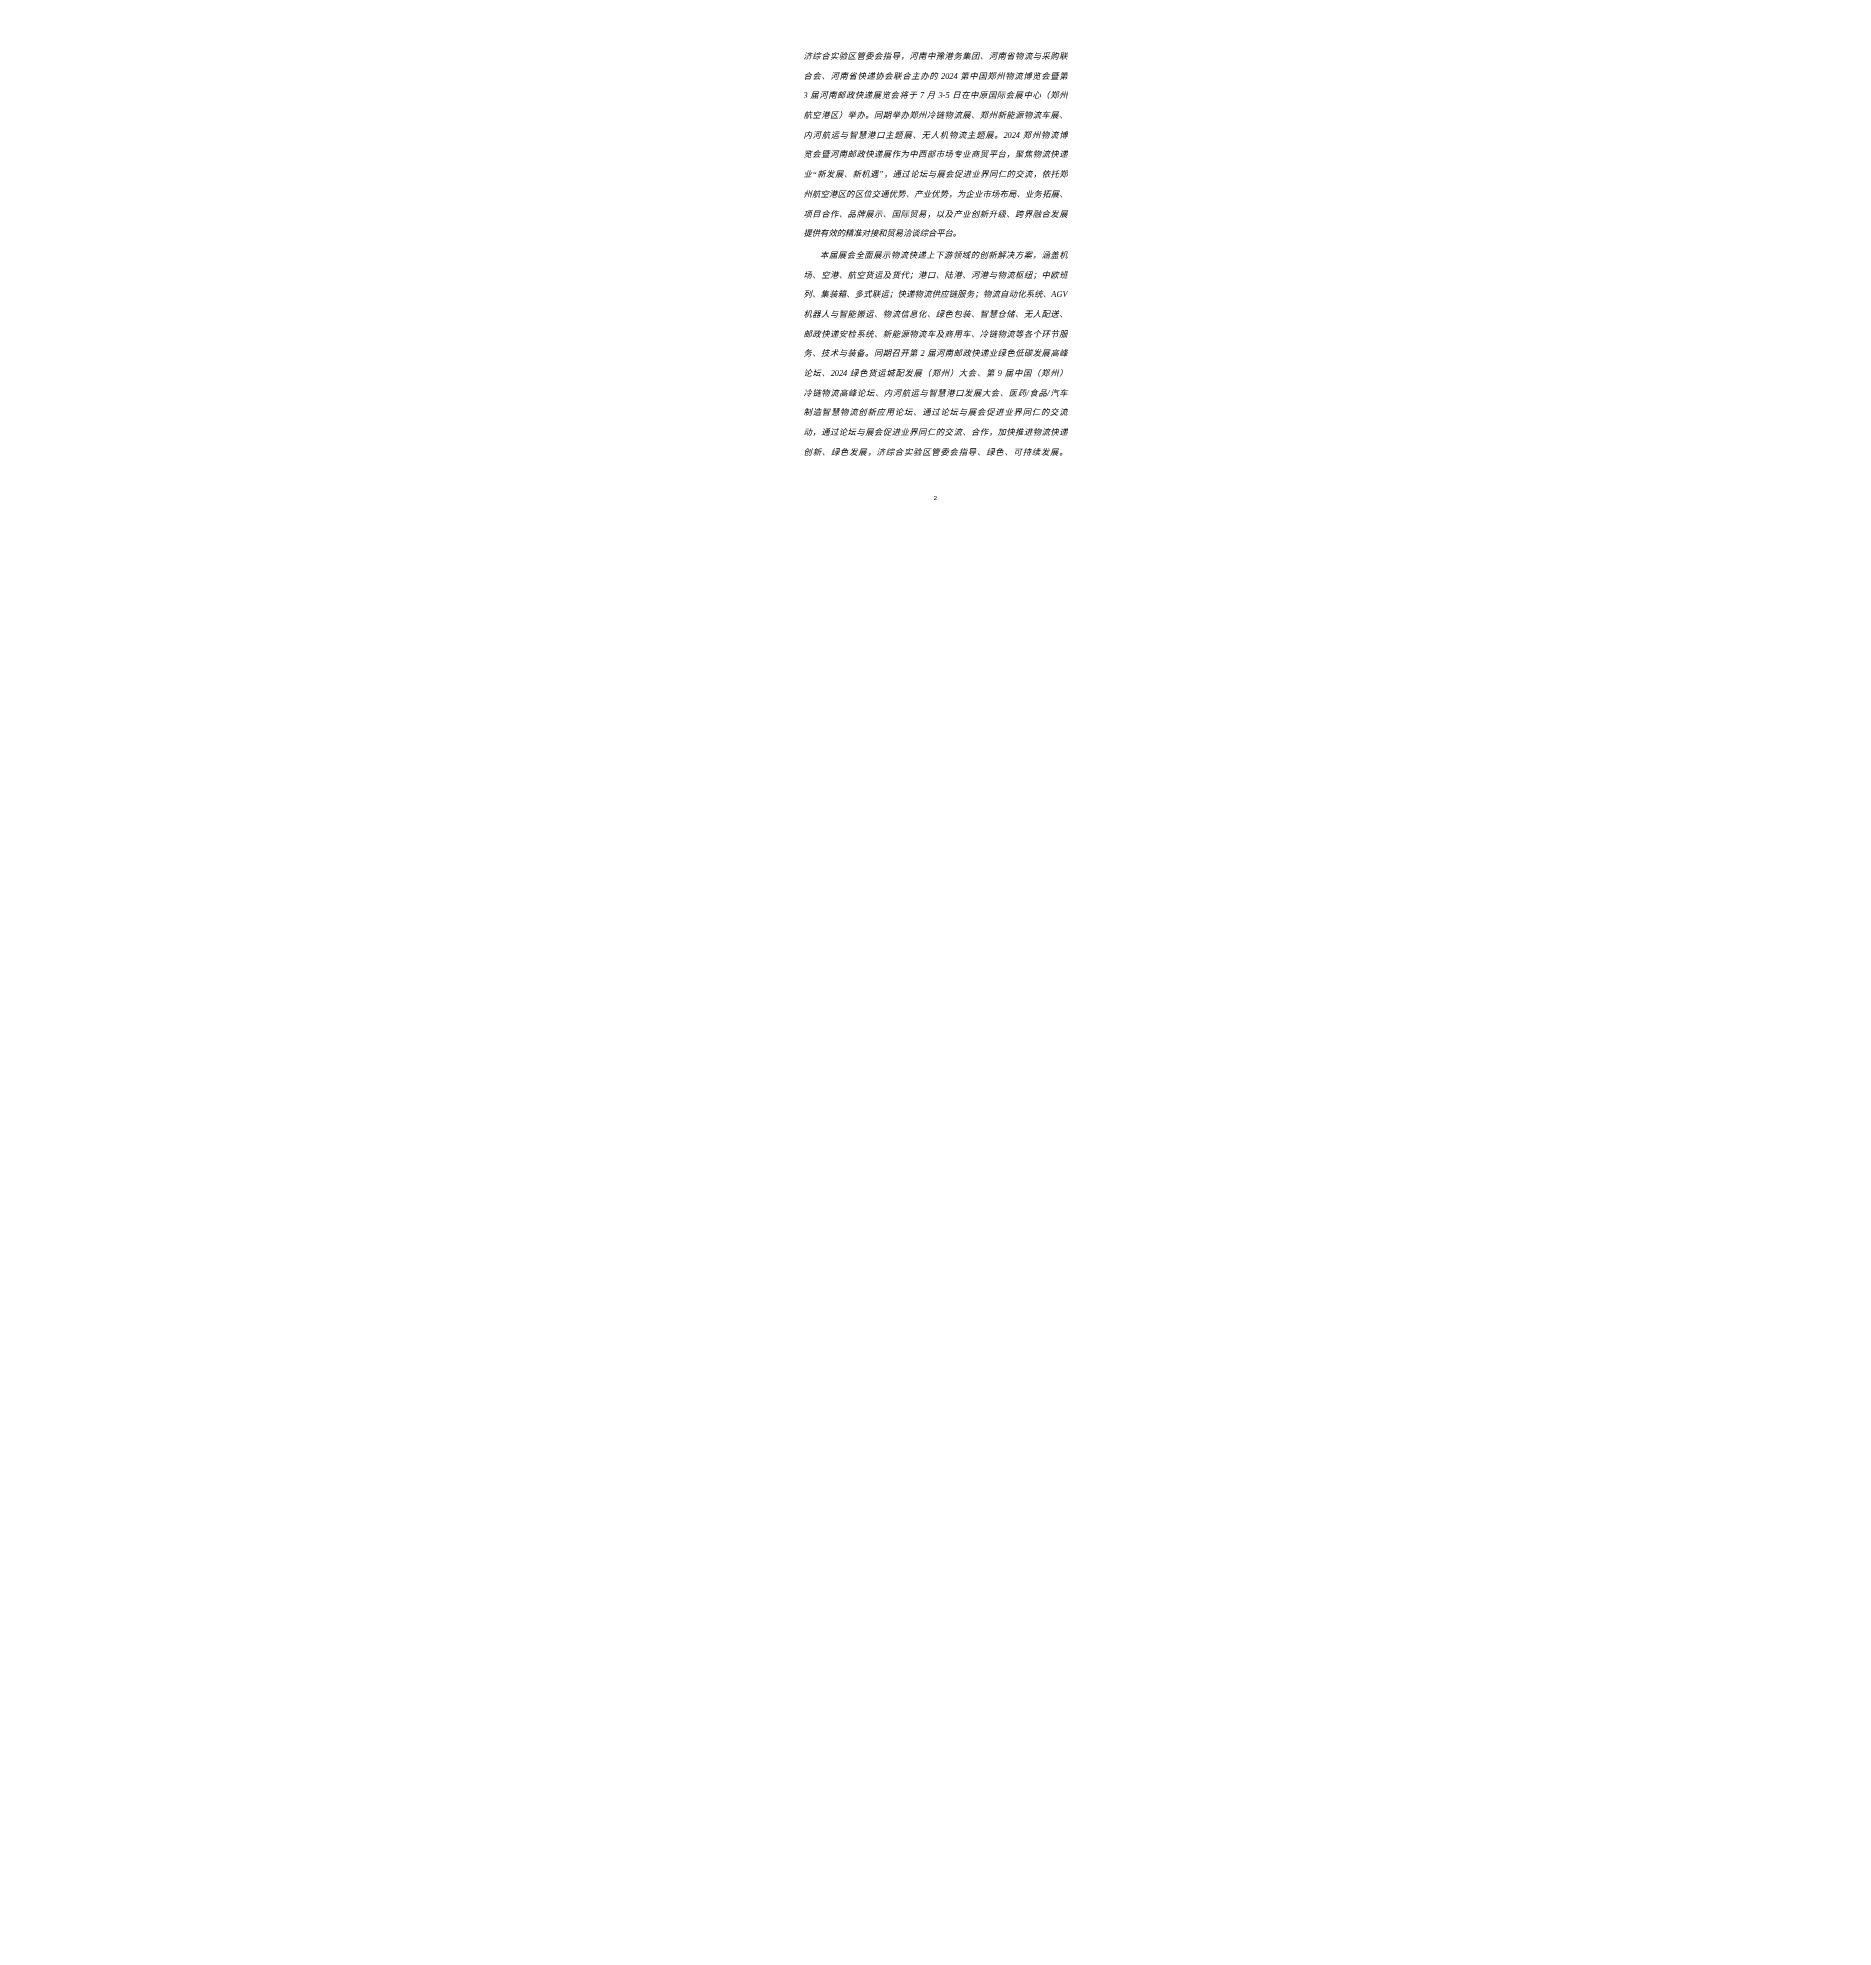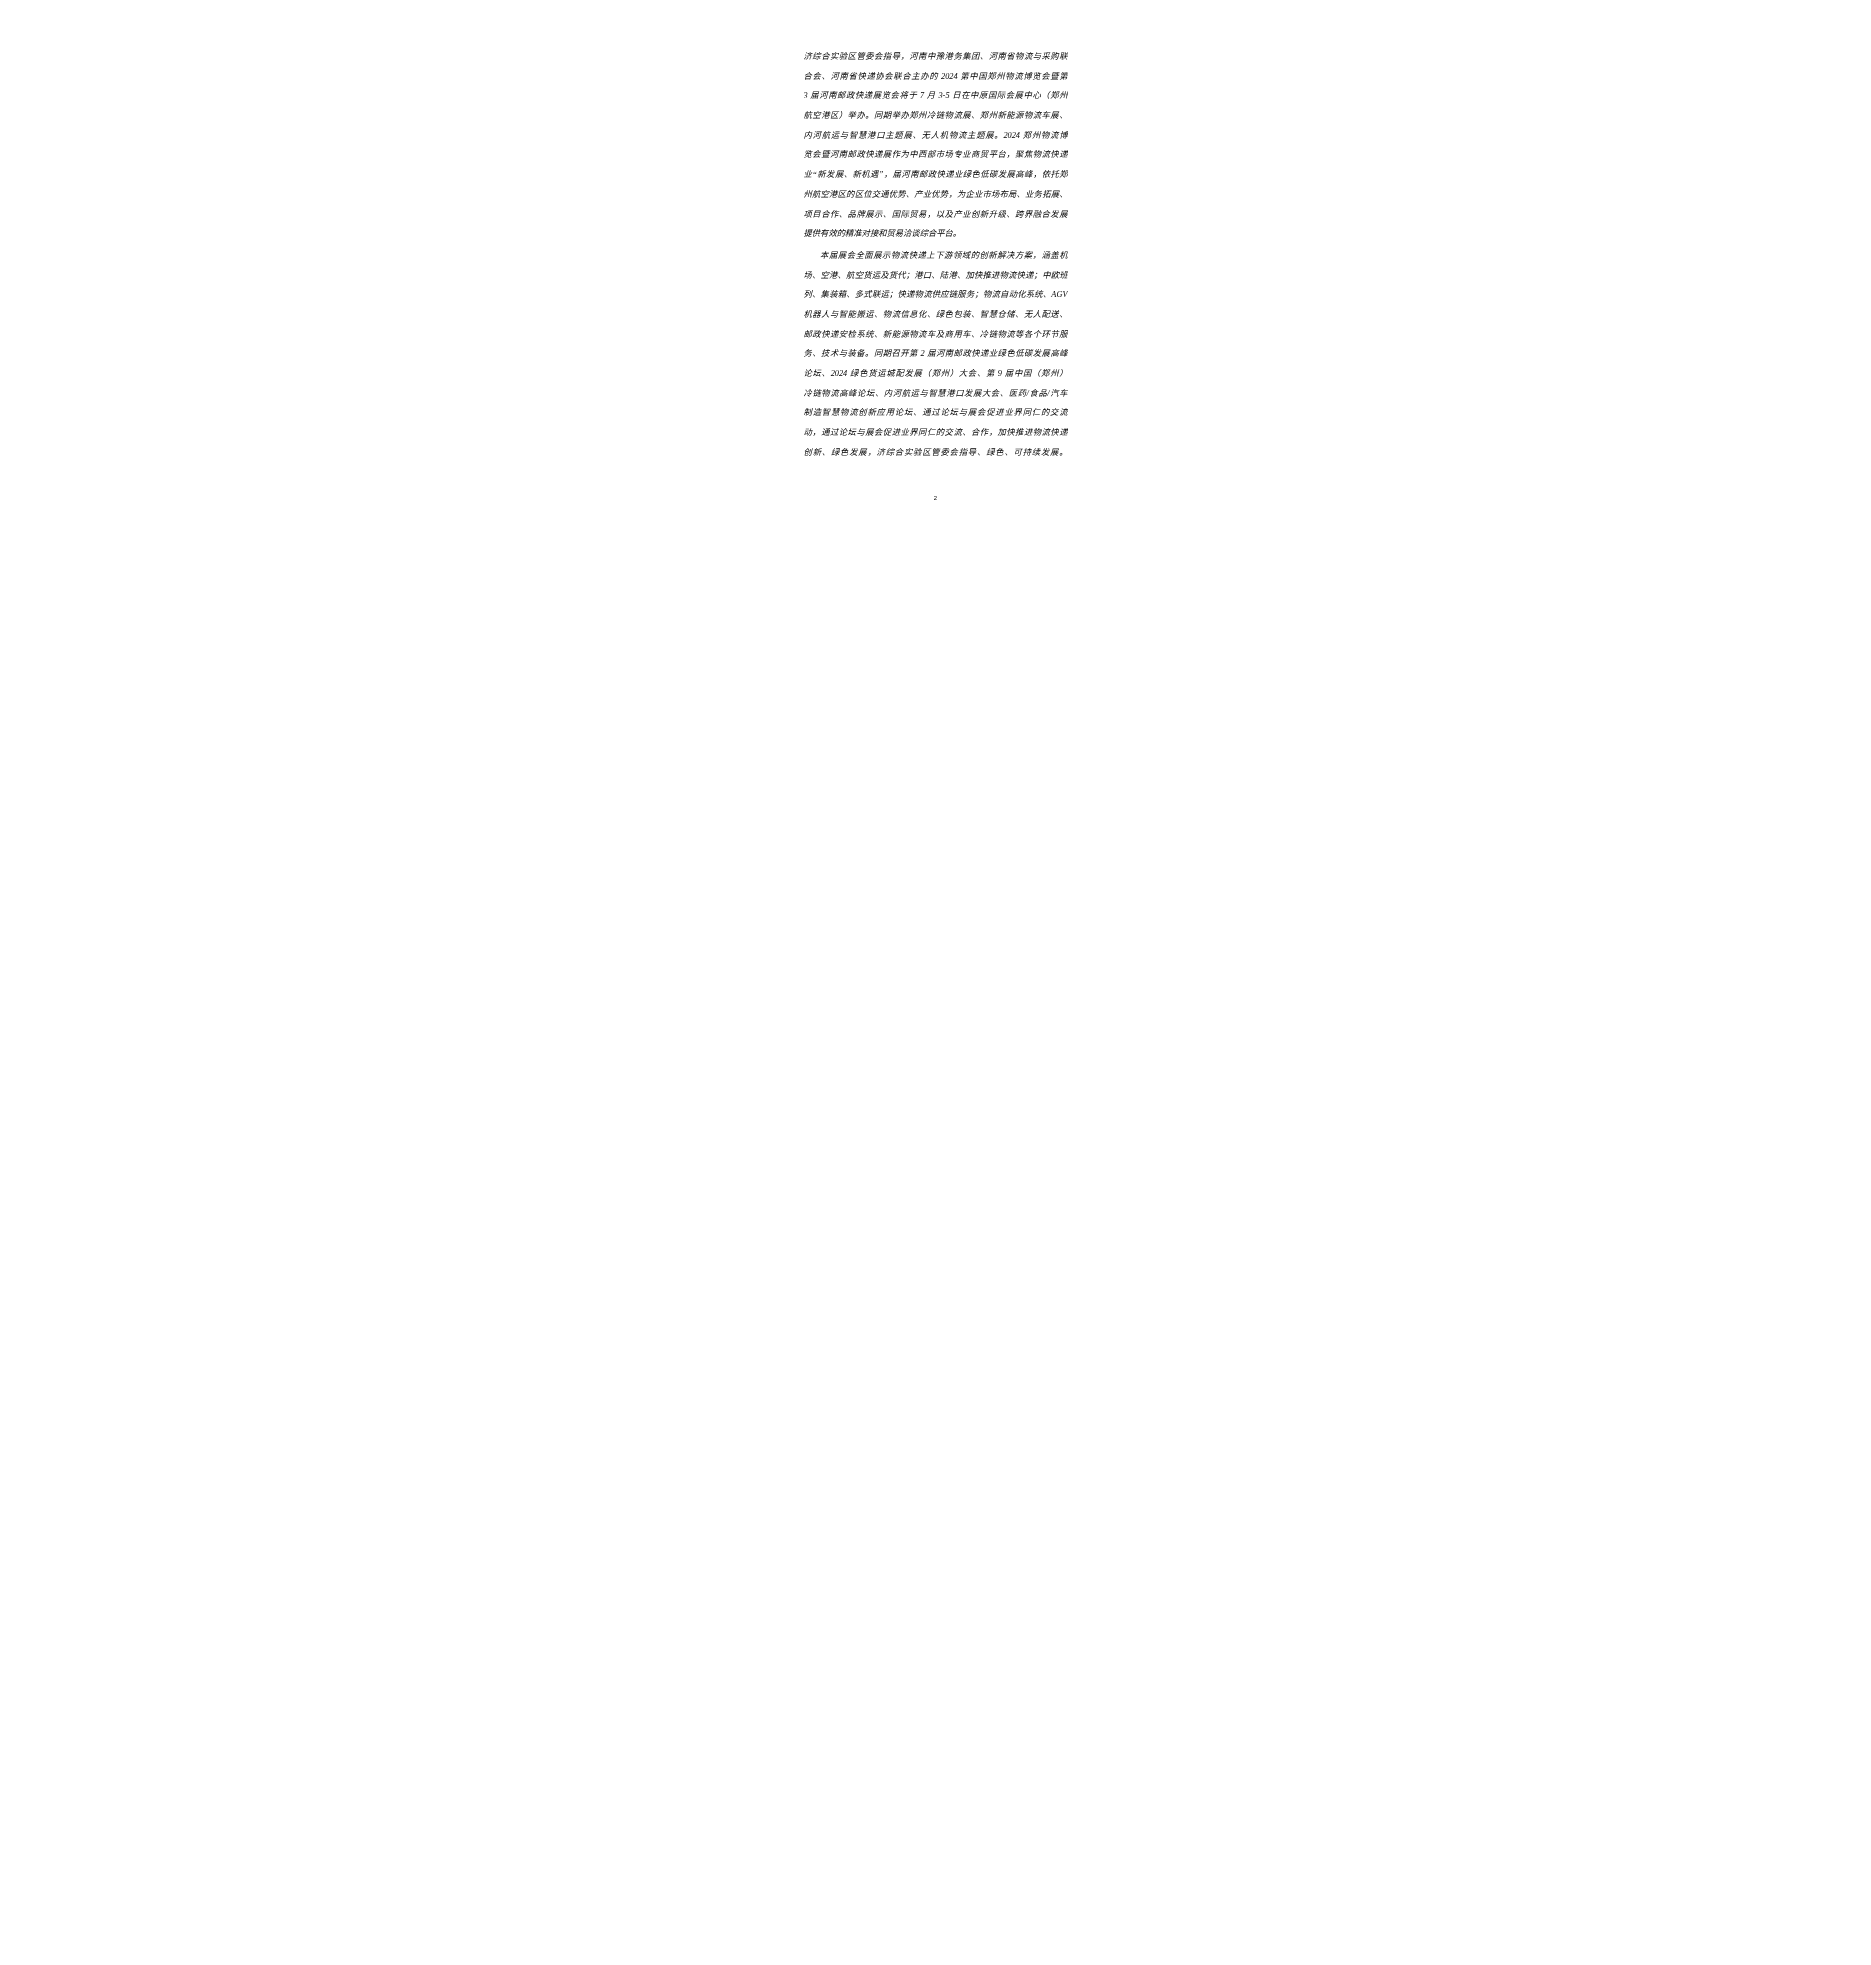--- a/index.html
+++ b/index.html
@@ -62,29 +62,29 @@
 <div class="page">
   <div class="content">
 
     <div class="para">
       <div class="line">济综合实验区管委会指导，河南中豫港务集团、河南省物流与采购联</div>
       <div class="line">合会、河南省快递协会联合主办的 2024 第中国郑州物流博览会暨第</div>
       <div class="line">3 届河南邮政快递展览会将于 7 月 3-5 日在中原国际会展中心（郑州</div>
       <div class="line">航空港区）举办。同期举办郑州冷链物流展、郑州新能源物流车展、</div>
       <div class="line">内河航运与智慧港口主题展、无人机物流主题展。2024 郑州物流博</div>
       <div class="line">览会暨河南邮政快递展作为中西部市场专业商贸平台，聚焦物流快递</div>
-      <div class="line">业“新发展、新机遇”，届河南邮政快递业绿色低碳发展高峰，依托郑</div>
+      <div class="line">业“新发展、新机遇”，通过论坛与展会促进业界同仁的交流，依托郑</div>
       <div class="line">州航空港区的区位交通优势、产业优势，为企业市场布局、业务拓展、</div>
       <div class="line">项目合作、品牌展示、国际贸易，以及产业创新升级、跨界融合发展</div>
       <div class="line last-left">提供有效的精准对接和贸易洽谈综合平台。</div>
     </div>
 
     <div class="para">
       <div class="line indent">本届展会全面展示物流快递上下游领域的创新解决方案，涵盖机</div>
-      <div class="line">场、空港、航空货运及货代；港口、陆港、加快推进物流快递；中欧班</div>
+      <div class="line">场、空港、航空货运及货代；港口、陆港、河港与物流枢纽；中欧班</div>
       <div class="line">列、集装箱、多式联运；快递物流供应链服务；物流自动化系统、AGV</div>
       <div class="line">机器人与智能搬运、物流信息化、绿色包装、智慧仓储、无人配送、</div>
       <div class="line">邮政快递安检系统、新能源物流车及商用车、冷链物流等各个环节服</div>
       <div class="line">务、技术与装备。同期召开第 2 届河南邮政快递业绿色低碳发展高峰</div>
       <div class="line">论坛、2024 绿色货运城配发展（郑州）大会、第 9 届中国（郑州）</div>
       <div class="line">冷链物流高峰论坛、内河航运与智慧港口发展大会、医药/食品/汽车</div>
       <div class="line">制造智慧物流创新应用论坛、通过论坛与展会促进业界同仁的交流</div>
       <div class="line">动，通过论坛与展会促进业界同仁的交流、合作，加快推进物流快递</div>
       <div class="line">创新、绿色发展，济综合实验区管委会指导、绿色、可持续发展。</div>
     </div>

